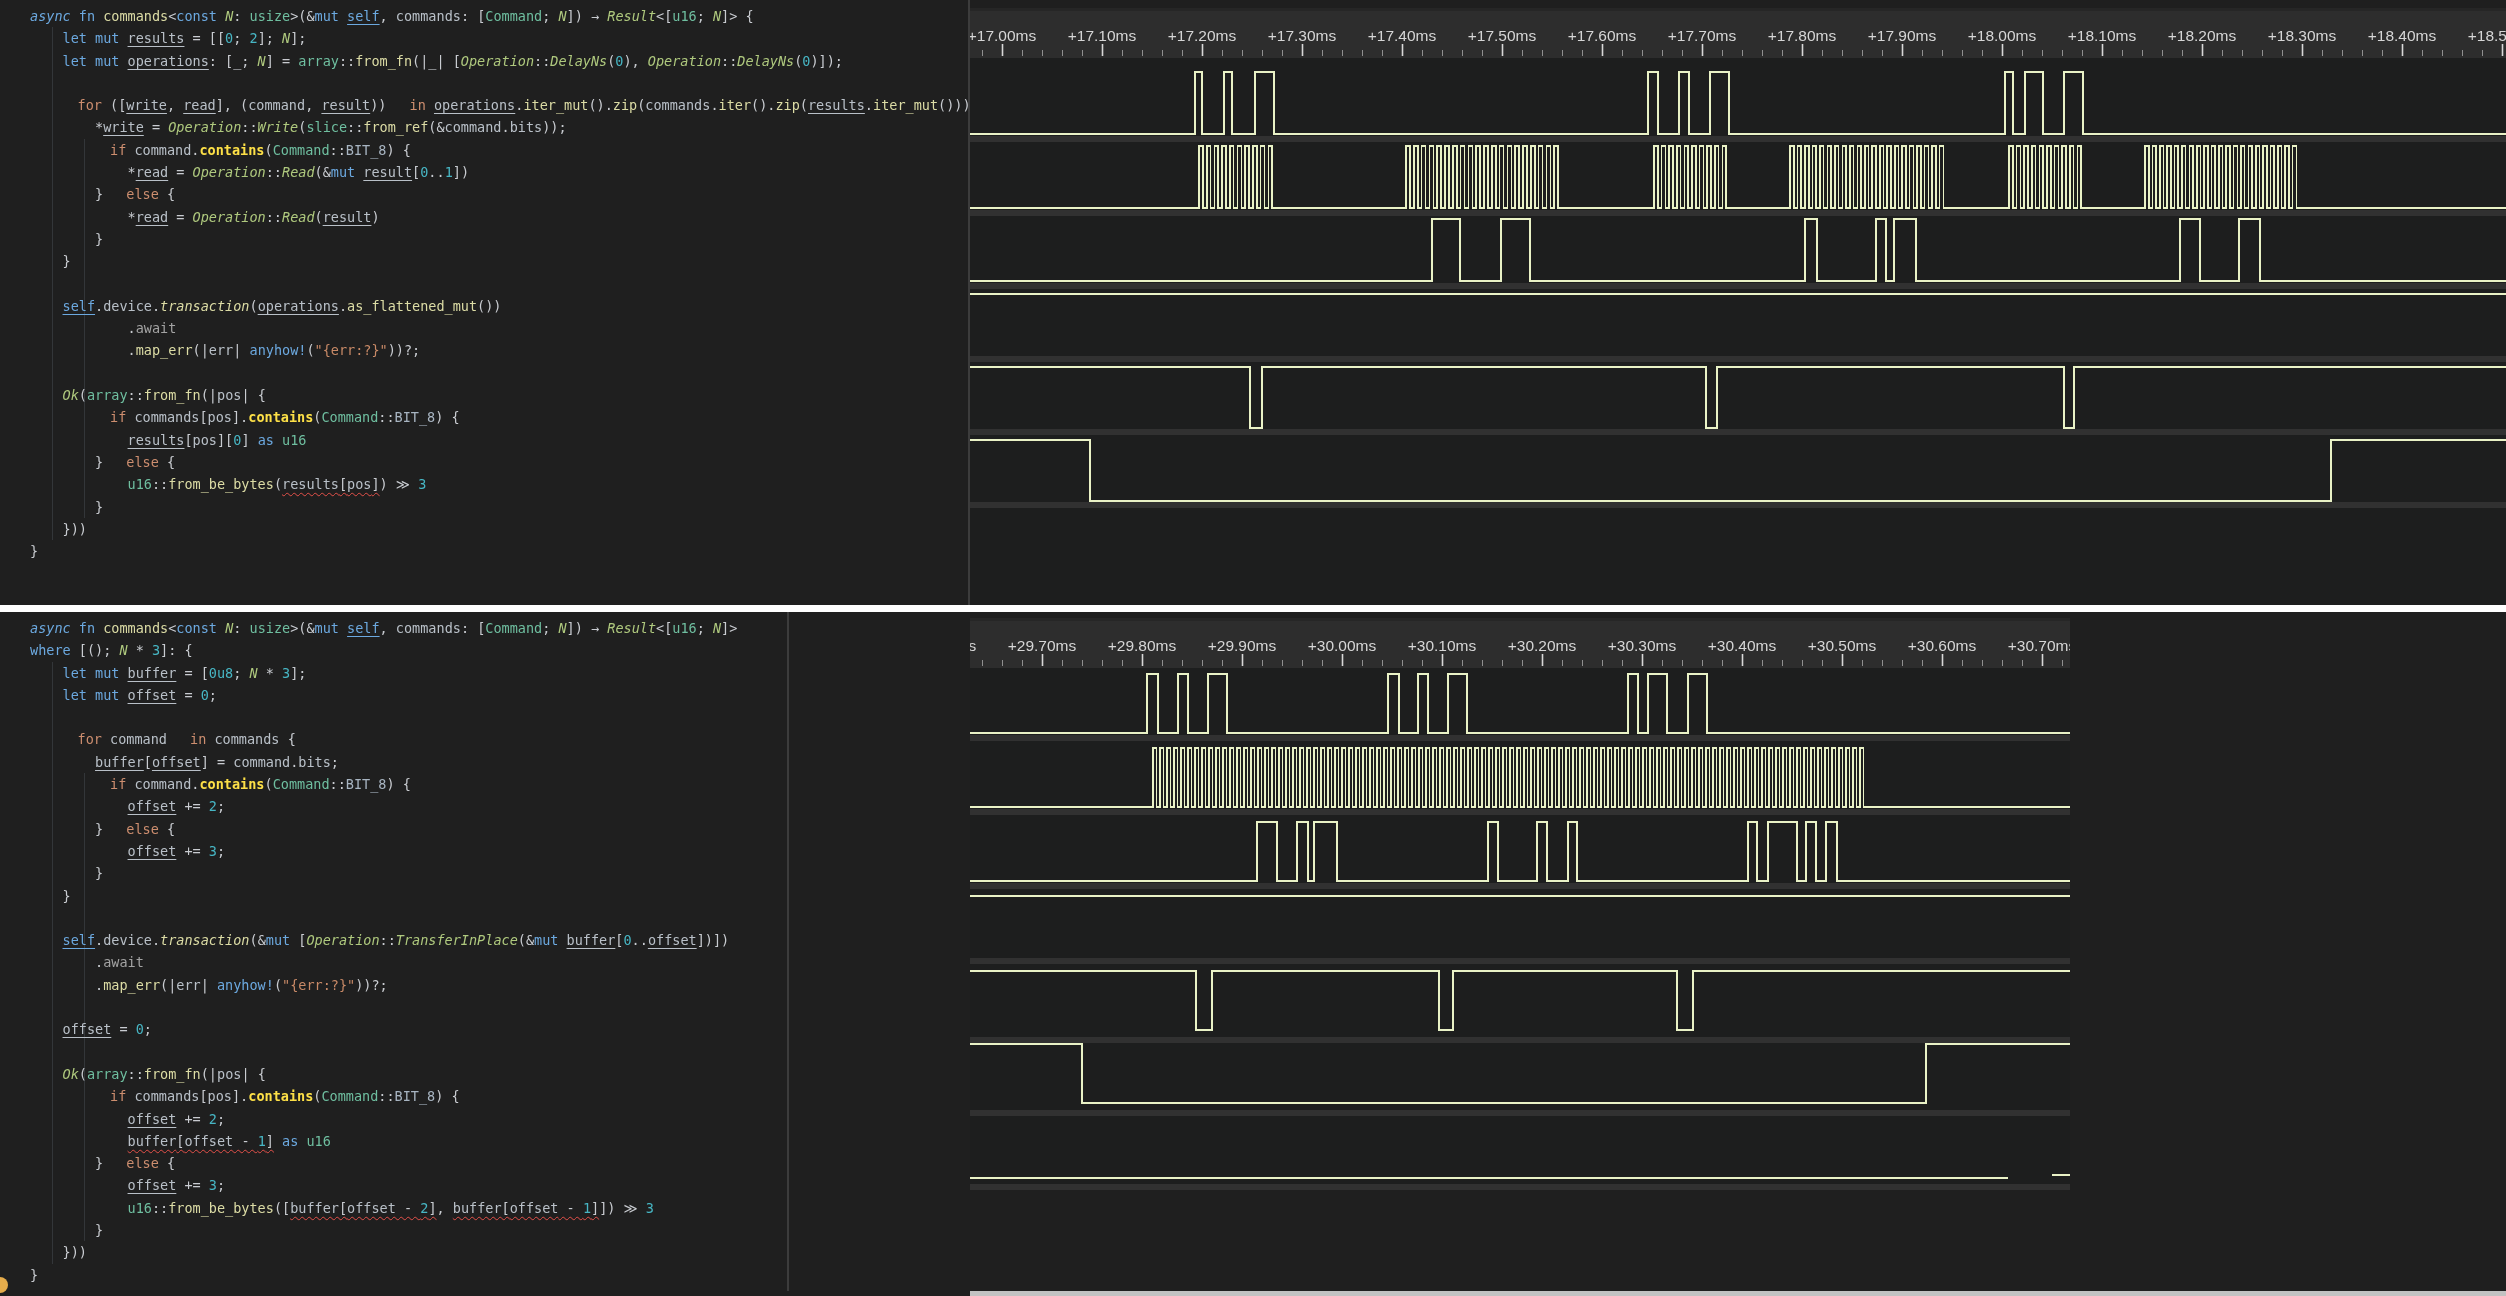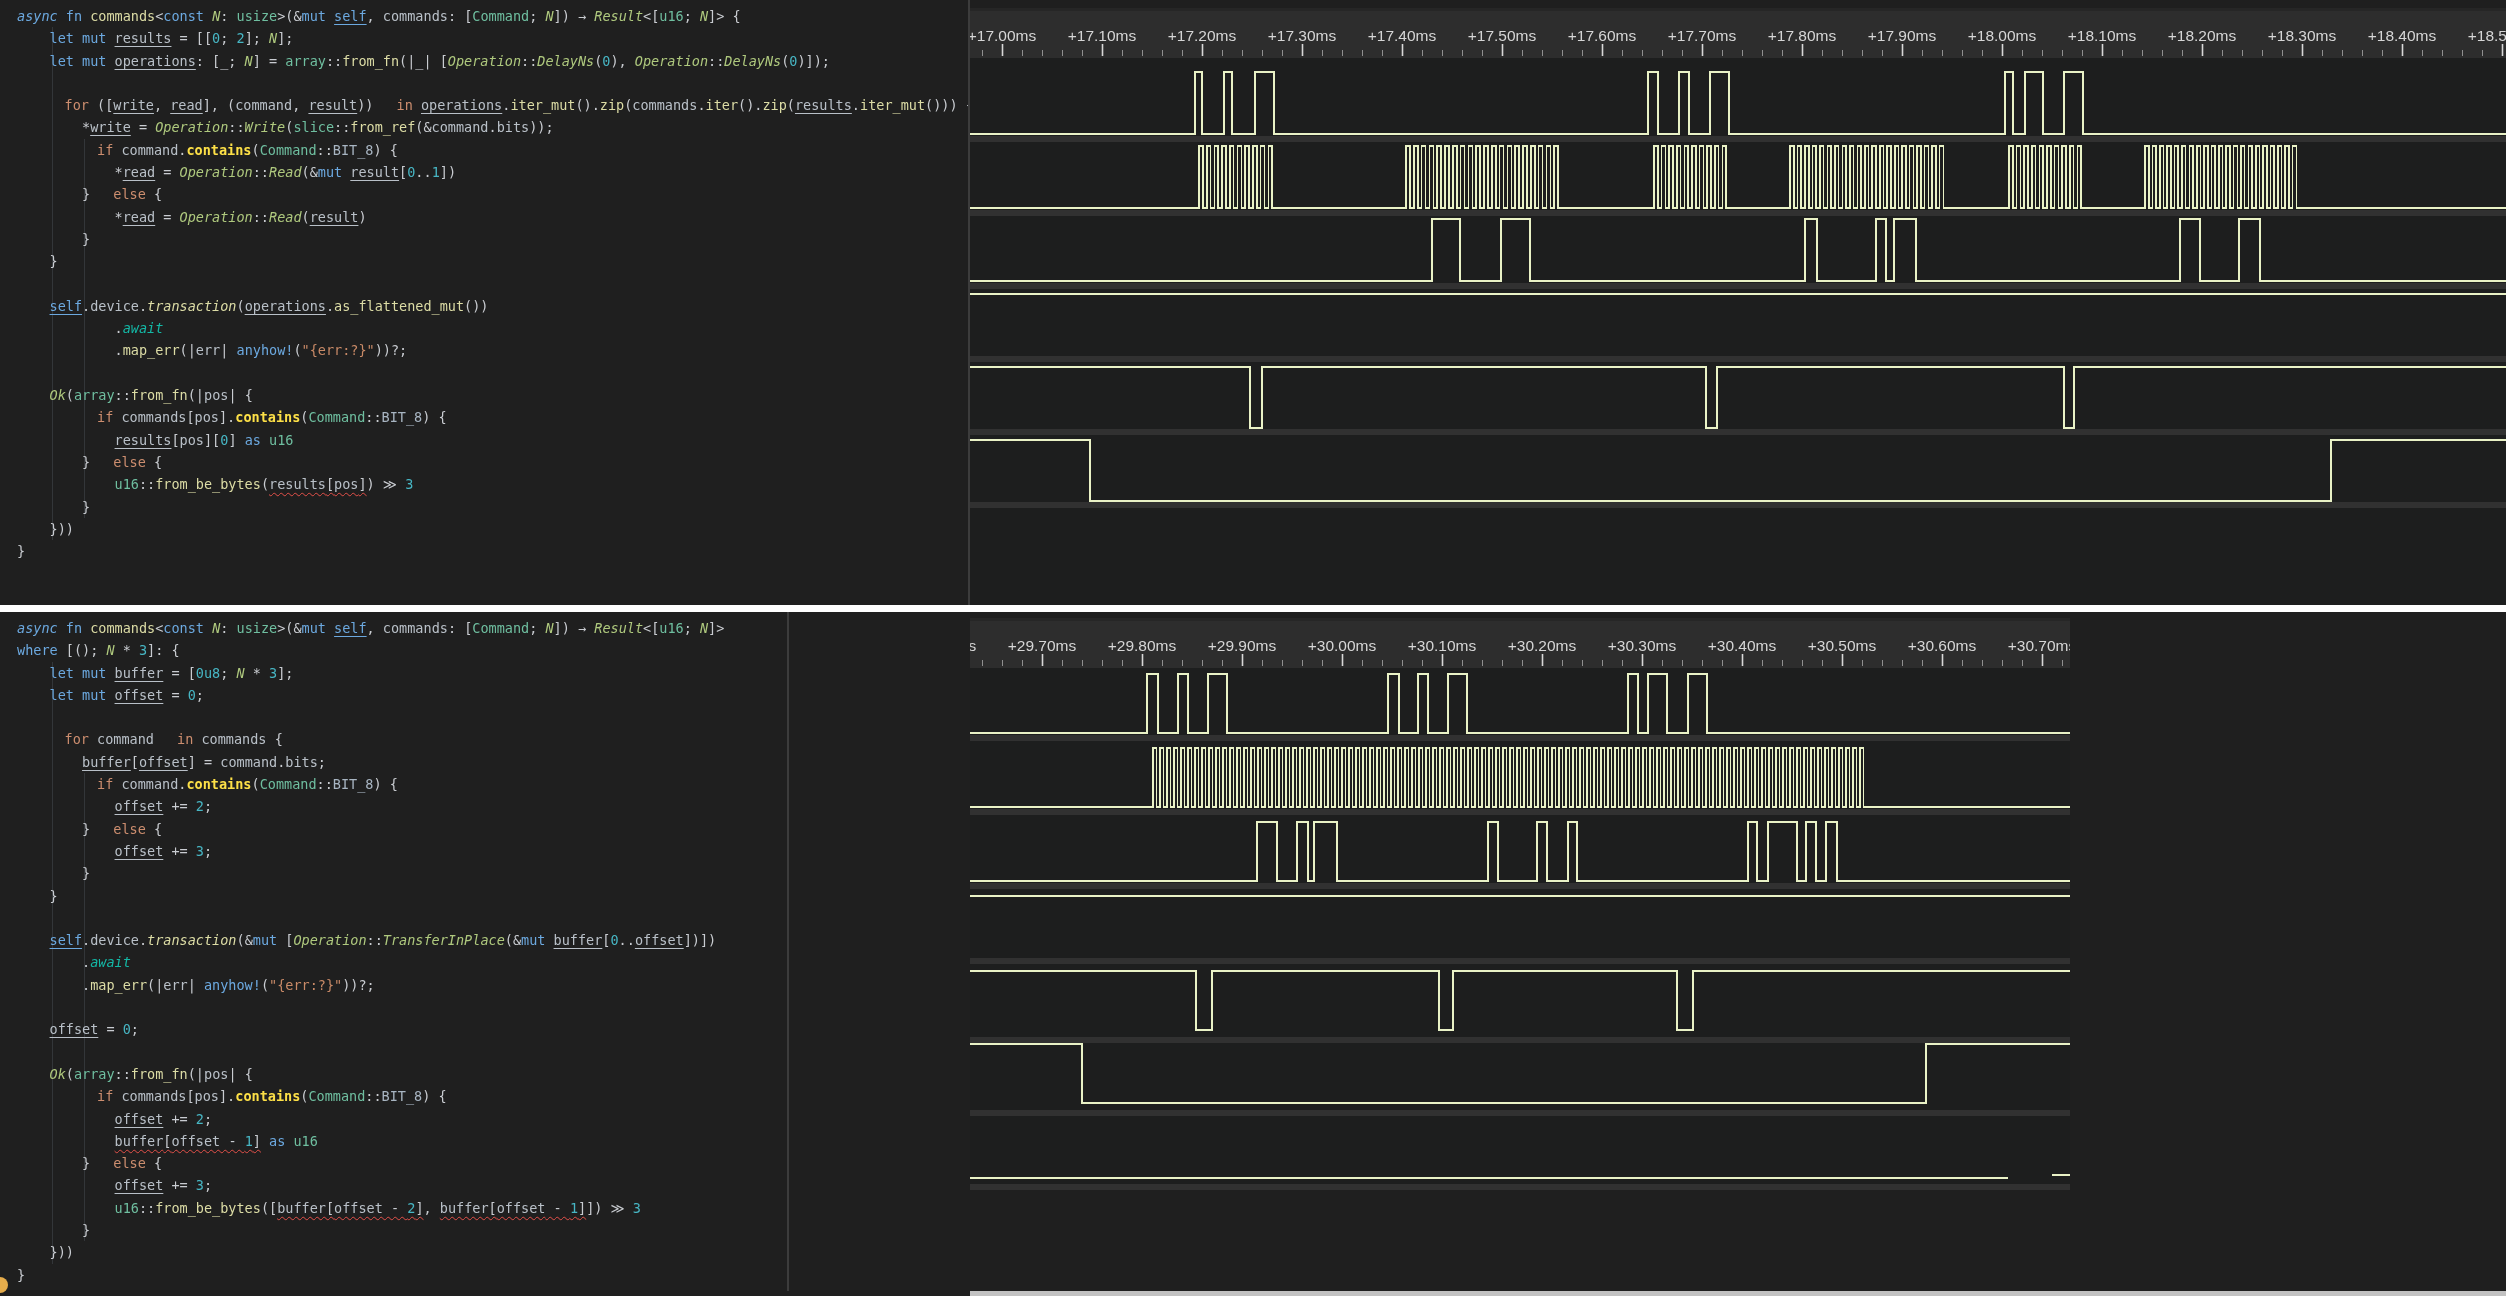--- a/index.html
+++ b/index.html
@@ -2,25 +2,25 @@
 <html><head>
 <meta charset="utf-8">
 <style>
   html,body{margin:0;padding:0;background:#1f1f1f;}
   body{position:relative;width:2506px;height:1296px;overflow:hidden;
        font-family:"DejaVu Sans Mono","Liberation Mono",monospace;}
   .editor{position:absolute;overflow:hidden;background:#1f1f1f;}
   #editor-top{left:0;top:0;width:968px;height:605px;}
   #editor-bottom{left:0;top:612px;width:787px;height:679px;}
   .code-line{position:relative;white-space:pre;font-size:13.5px;line-height:22.3px;height:22.3px;
-             padding-left:17px;color:#C9CCD1;}
+             padding-left:30px;color:#C9CCD1;}
   .tk-kw{color:#6CA9E0;}
   .tk-kwi{color:#6CA9E0;font-style:italic;}
   .tk-ctl{color:#CD8E6F;margin-left:15px;}
-  .tk-ctli{color:#14b8a6;font-style:italic;}
+  .tk-ctli{color:#a3a3a3;}
   .tk-type{color:#6FBFA0;}
   .tk-typei{color:#AFC97E;font-style:italic;}
   .tk-fn{color:#DCDCA5;}
   .tk-fnb{color:#fde047;font-weight:bold;}
   .tk-fni{color:#DCDCA5;font-style:italic;}
   .tk-macro{color:#6CA9E0;}
   .tk-var{color:#B9C0C8;}
   .tk-mvar{color:#B9C0C8;text-decoration:underline;text-decoration-thickness:1px;text-underline-offset:3px;}
   .tk-selfm{color:#6CA9E0;text-decoration:underline;text-decoration-thickness:1px;text-underline-offset:3px;}
   .tk-const{color:#A8B5C2;}

